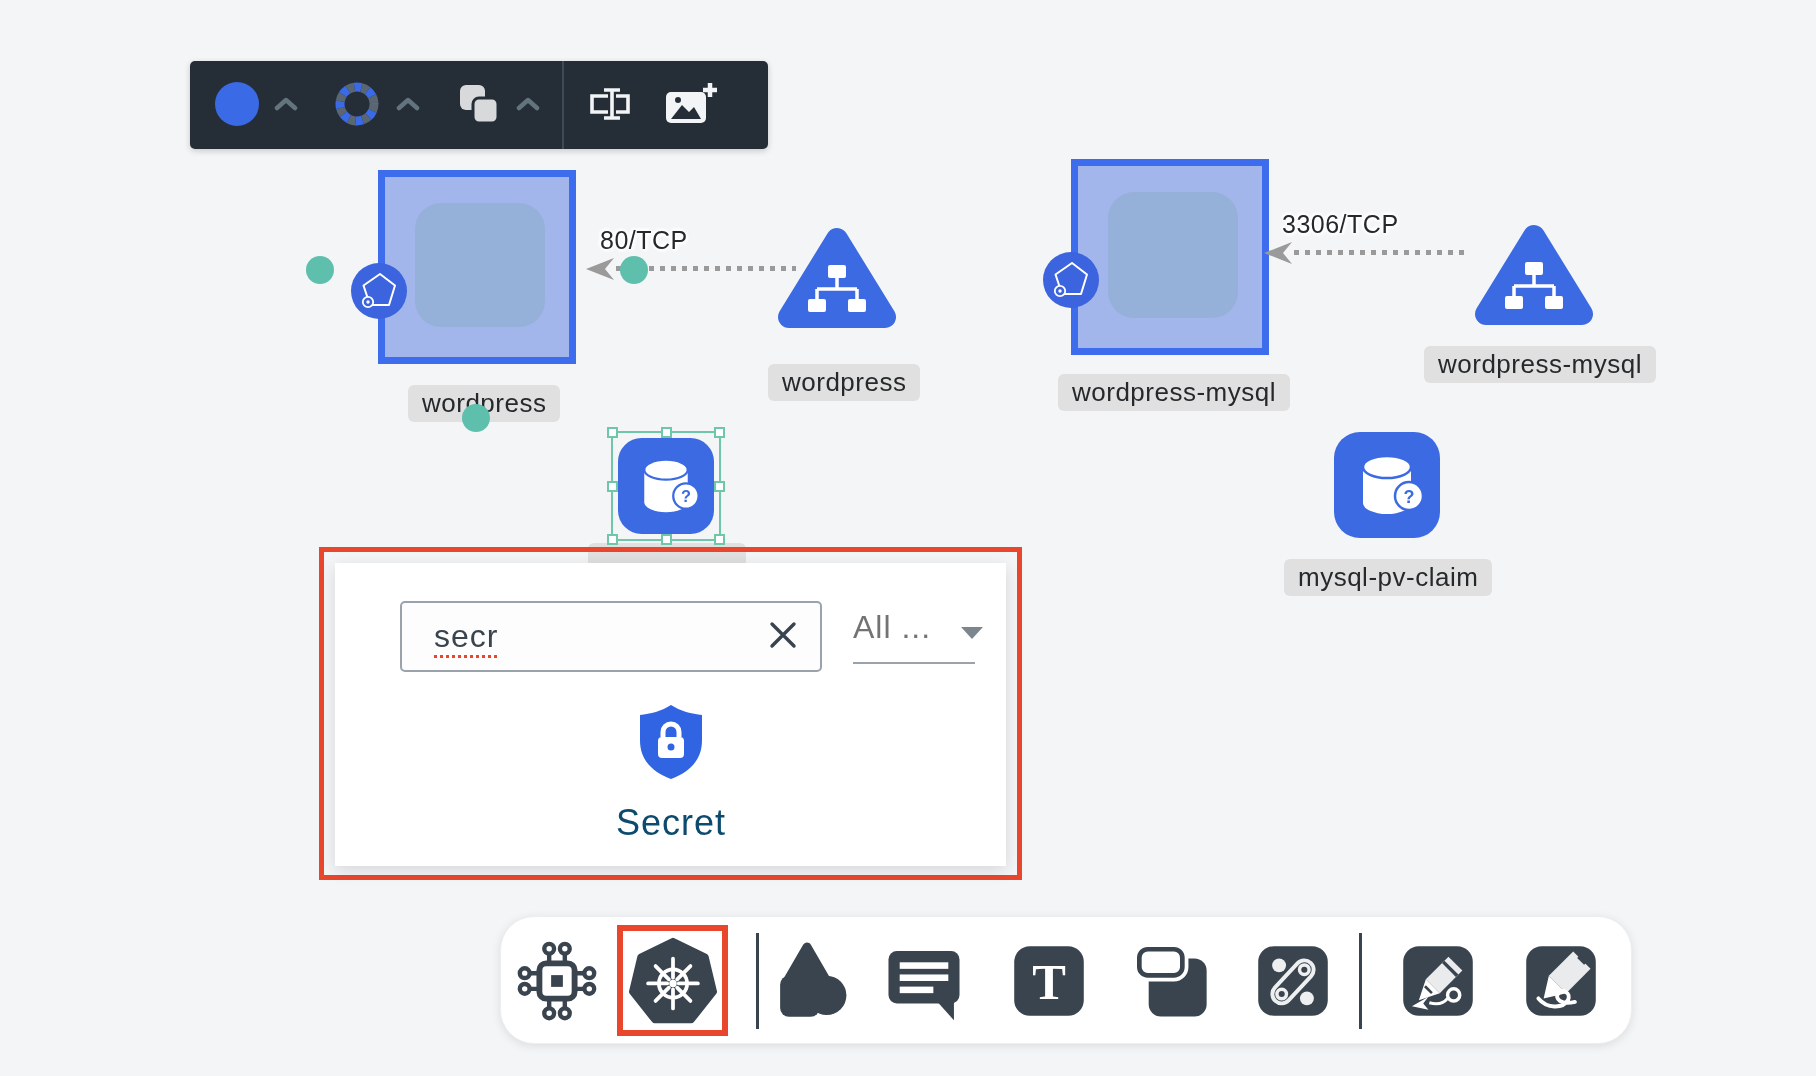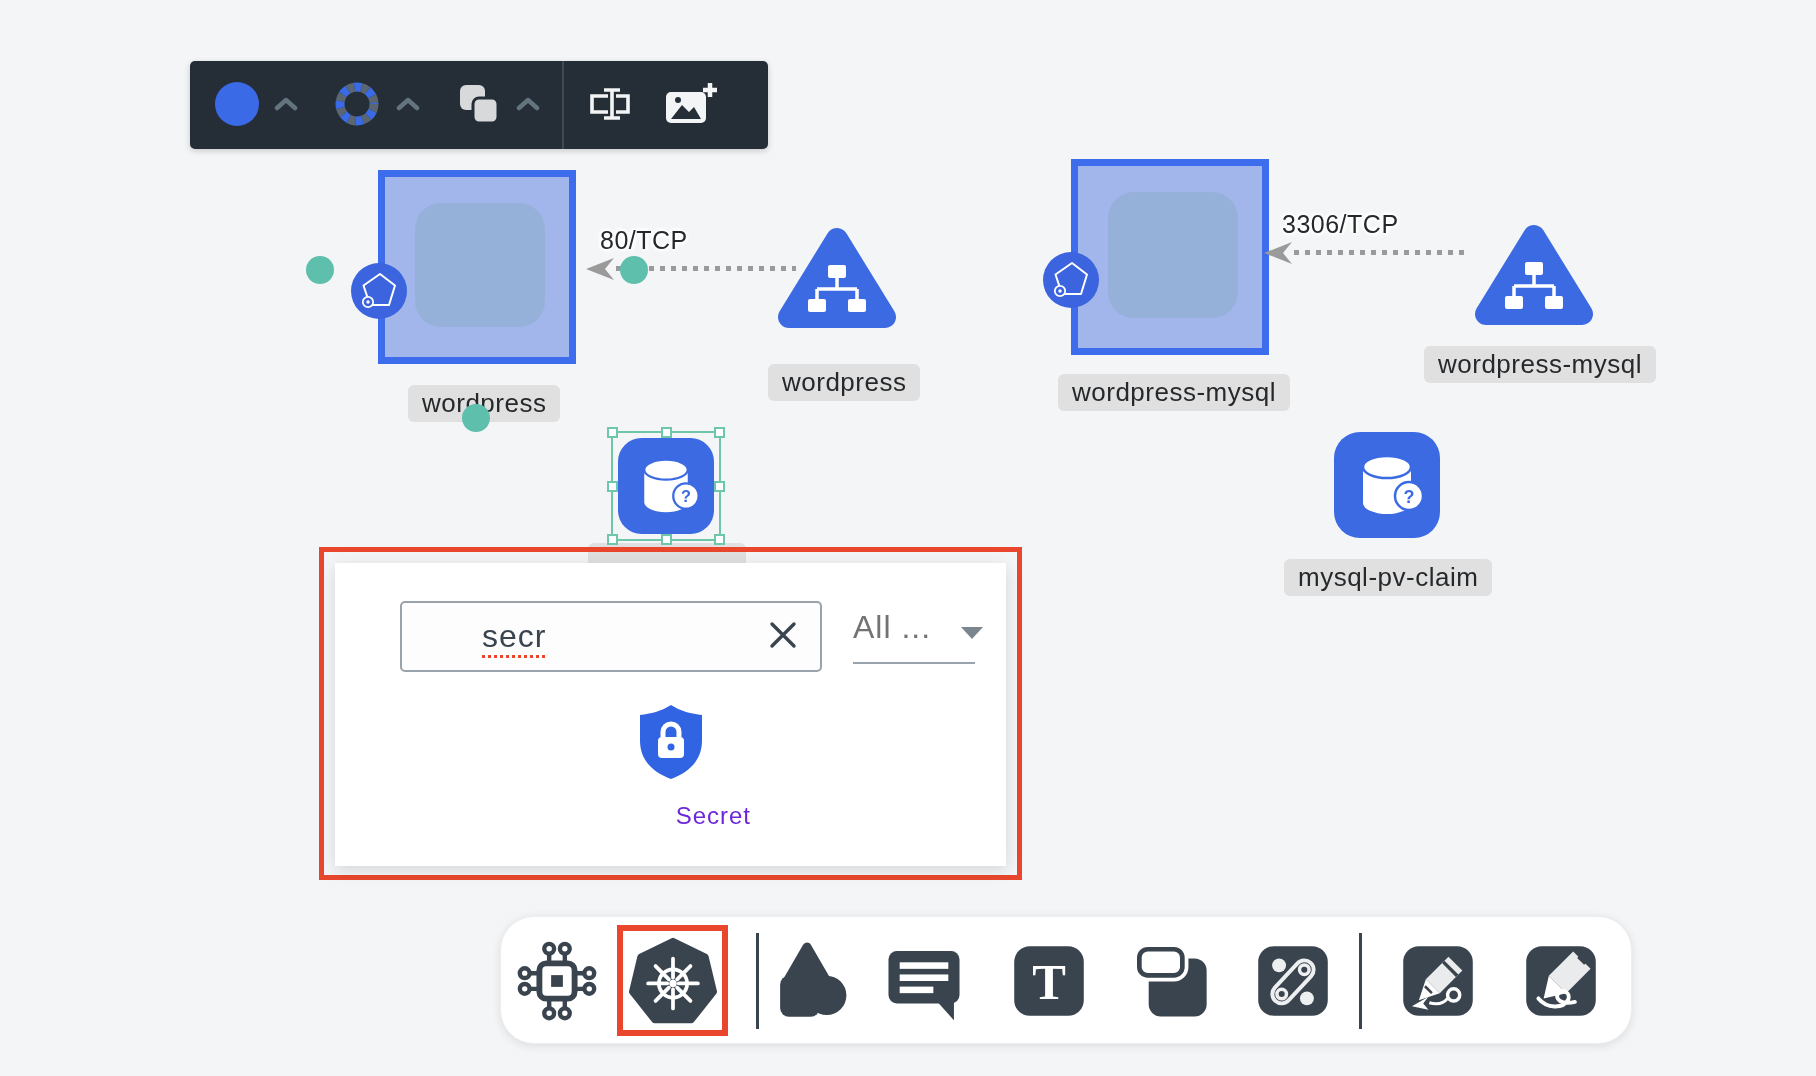--- a/index.html
+++ b/index.html
@@ -30,24 +30,24 @@
   
   .sel-box{border:2px solid #6FC7A9;box-sizing:border-box;}
   .handle{position:absolute;width:11px;height:11px;background:#fff;border:2px solid #6FC7A9;box-sizing:border-box;}
 
   
   .popup-red{border:5px solid #E8472E;box-sizing:border-box;}
   .popup-card{background:#fff;box-shadow:0 4px 16px rgba(0,0,0,.13);}
   .search-box{box-sizing:border-box;border:2px solid #9AA3AB;border-radius:5px;background:#FDFDFD;
     display:flex;align-items:center;padding:0 22px 0 32px;}
   .search-text{font-size:32px;color:#3A444E;flex:1;letter-spacing:1px;}
-  .spell{text-decoration:underline dotted #E8472E 3px;text-underline-offset:8px;margin-left:48px;}
+  .spell{text-decoration:underline dotted #E8472E 3px;text-underline-offset:8px;}
   .select-label{font-size:32px;color:#737373;letter-spacing:1px;}
   .select-underline{height:2px;background:#9AA3AB;}
-  .result-label{font-size:24px;color:#6d28d9;letter-spacing:1px;text-align:right;}
+  .result-label{font-size:36px;color:#0c4a6e;letter-spacing:1px;text-align:center;}
 
   
   .bottom-toolbar{left:500px;top:916px;width:1132px;height:128px;background:#fff;
     border-radius:34px;box-shadow:0 2px 10px rgba(0,0,0,.10);border:1px solid #ECEEEF;box-sizing:border-box;}
   .tool{position:absolute;width:92px;height:92px;top:18px;display:flex;align-items:center;
     justify-content:center;background:none;border:none;padding:0;cursor:pointer;}
   .bt-divider{position:absolute;top:16px;width:3px;height:96px;background:#3A444E;}
   .active-box{position:absolute;left:116px;top:8px;width:111px;height:111px;
     border:6px solid #E8472E;box-sizing:border-box;}
 </style>

